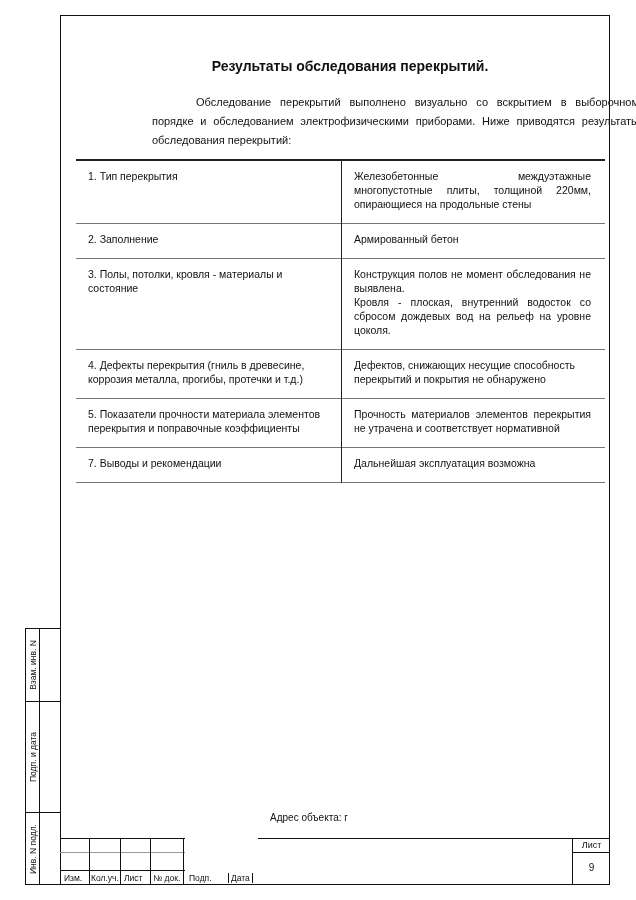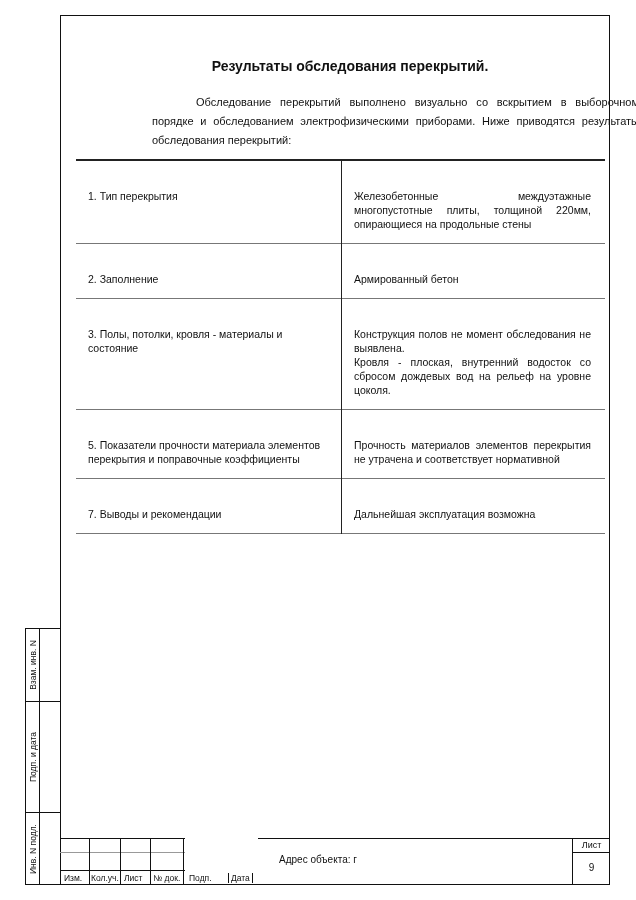--- a/index.html
+++ b/index.html
@@ -7,36 +7,36 @@
          font-family:"Liberation Sans", sans-serif; color:#111; }
   .frame { position:absolute; left:60px; top:15px; width:550px; height:870px;
            border:1.5px solid #111; box-sizing:border-box; }
   .title { position:absolute; left:60px; width:580px; top:58px; text-align:center;
            font-weight:bold; font-size:14px; }
   .intro { position:absolute; left:115px; width:487px; top:93px; font-size:11px;
            line-height:19px; text-align:justify;margin-left:37px; }
   .intro .indent { display:inline-block; width:44px; }
   table.results { position:absolute; left:76px; top:159px; width:529px;
                   border-collapse:collapse; font-size:10.5px; line-height:14px; }
-  table.results td { vertical-align:top; padding:28px 12px 12px 12px; }
+  table.results td { vertical-align:top; padding:8px 12px 12px 12px; }
   table.results tr { border-bottom:1px solid #777; }
   table.results tr:first-child { border-top:2px solid #222; }
   table.results tr:last-child { border-bottom:1px solid #777; }
   table.results td.left { width:241px; border-right:1.5px solid #222; }
   table.results td.right { text-align:justify; padding-right:14px; }
   .side { position:absolute; left:25px; width:36px; border:1px solid #111; border-right:none; box-sizing:border-box; }
   .side .lab { position:absolute; left:0; top:0; width:13px; height:100%; border-right:1px solid #111; }
   .side .lab span { position:absolute; left:50%; top:50%; transform:translate(-50%,-50%) rotate(-90deg);
                     white-space:nowrap; font-size:8.5px; }
   .stamp { position:absolute; left:60px; top:838px; width:612px; height:47px; }
   .grid-cell { position:absolute; border-right:1.5px solid #111; box-sizing:border-box; }
   .hline { position:absolute; height:0; border-top:1px solid #111; }
   .hthin { position:absolute; height:0; border-top:1px solid #999; }
   .slabel { position:absolute; font-size:8.5px; top:35px; }
-  .addr { position:absolute; left:270px; top:854px; font-size:10px;margin-left:9px; }
+  .addr { position:absolute; left:270px; top:812px; font-size:10px; }
   .list-box { position:absolute; left:572px; top:838px; width:38px; height:47px; border-left:1.5px solid #111; box-sizing:border-box; }
   .list-box .lh { text-align:center; font-size:9px; height:14px; line-height:14px; border-bottom:1.5px solid #111; }
   .list-box .ln { text-align:center; font-size:10px; line-height:30px; }
 </style>
 </head>
 <body>
 
 <div class="frame"></div>
 
 <div class="title">Результаты обследования перекрытий.</div>
@@ -52,20 +52,24 @@
   <tr>
     <td class="left">2. Заполнение</td>
     <td class="right">Армированный бетон</td>
   </tr>
   <tr>
     <td class="left">3. Полы, потолки, кровля - материалы и состояние</td>
     <td class="right">
           <div>Конструкция полов не момент обследования не выявлена.</div>
           <div>Кровля - плоская, внутренний водосток со сбросом дождевых вод на рельеф на уровне цоколя.</div>
         </td>
+  </tr>
+  <tr>
+    <td class="left">4. Дефекты перекрытия (гниль в древесине, коррозия металла, прогибы, протечки и т.д.)</td>
+    <td class="right" style="text-align:left">Дефектов, снижающих несущие способность перекрытий и покрытия не обнаружено</td>
   </tr>
   <tr>
     <td class="left">5. Показатели прочности материала элементов перекрытия и поправочные коэффициенты</td>
     <td class="right">Прочность материалов элементов перекрытия не утрачена и соответствует нормативной</td>
   </tr>
   <tr>
     <td class="left">7. Выводы и рекомендации</td>
     <td class="right">Дальнейшая эксплуатация возможна</td>
   </tr>
 </tbody>

